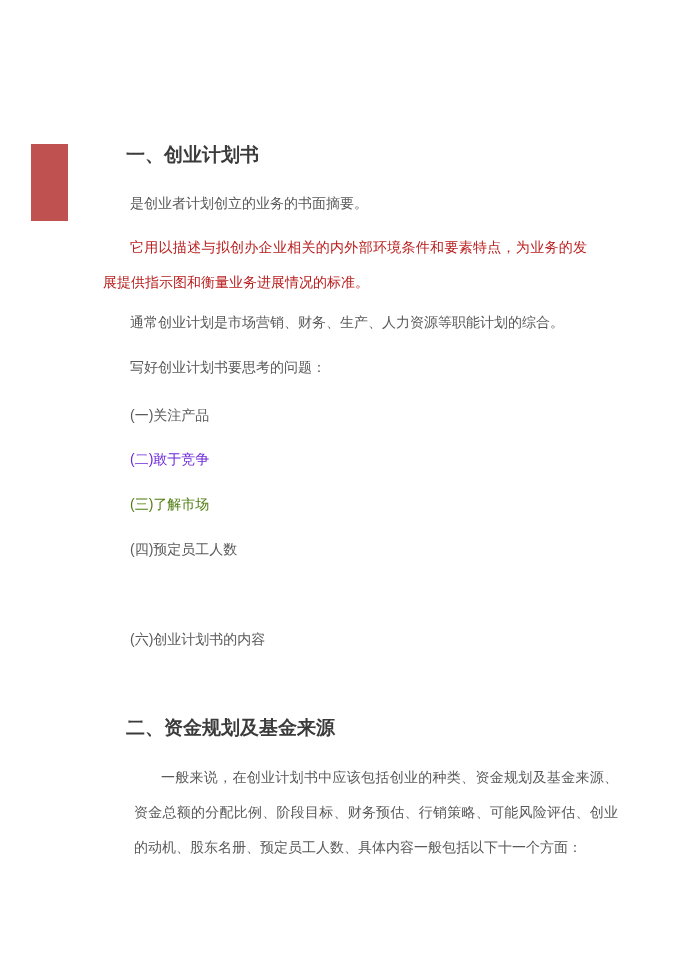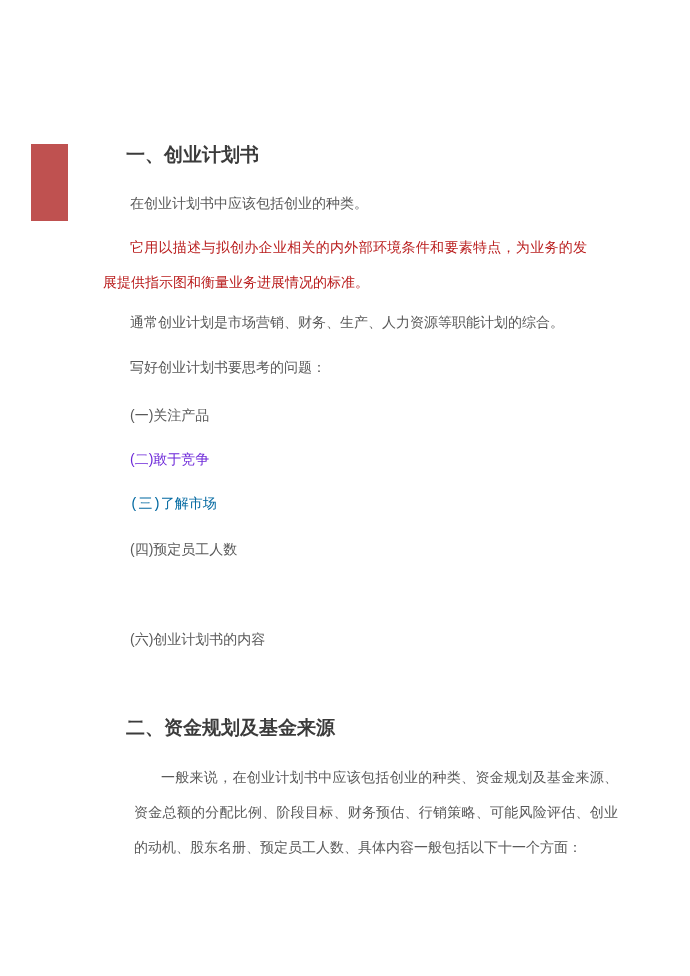--- a/index.html
+++ b/index.html
@@ -63,33 +63,33 @@
 </style>
 </head>
 <body>
 
 <div class="page">
 
   <div class="accent-bar" style="background: rgb(191, 81, 80);"></div>
 
   <h1 class="heading h1" style="color: rgb(59, 59, 59);">一、创业计划书</h1>
 
-  <p class="para indent p1" style="color: rgb(89, 89, 89);">在创业计划书中应该包括创业的种类。</p>
+  <p class="para indent p1" style="color: rgb(89, 89, 89);">是创业者计划创立的业务的书面摘要。</p>
 
   <p class="para indent p2" style="color: #b91c1c;">它用以描述与拟创办企业相关的内外部环境条件和要素特点，为业务的发展提供指示图和衡量业务进展情况的标准。</p>
 
   <p class="para indent p3" style="color: rgb(89, 89, 89);">通常创业计划是市场营销、财务、生产、人力资源等职能计划的综合。</p>
 
   <p class="para indent li1" style="color: rgb(89, 89, 89);">(一)关注产品</p>
 
   <p class="para indent p4" style="color: rgb(89, 89, 89);">写好创业计划书要思考的问题：</p>
 
   <p class="para indent li2" style="color: #6d28d9;">(二)敢于竞争</p>
 
-  <p class="para indent li3" style="color: #0369a1; font-family: Liberation Mono, monospace;">(三)了解市场</p>
+  <p class="para indent li3" style="color: #4d7c0f;">(三)了解市场</p>
 
   <p class="para indent li4" style="color: rgb(89, 89, 89);">(四)预定员工人数</p>
 
 
   <p class="para indent li6" style="color: rgb(89, 89, 89);">(六)创业计划书的内容</p>
 
   <h1 class="heading h2" style="color: rgb(59, 59, 59);">二、资金规划及基金来源</h1>
 
   <p class="para indent p5" style="color: rgb(89, 89, 89); margin-left: 31px;">一般来说，在创业计划书中应该包括创业的种类、资金规划及基金来源、资金总额的分配比例、阶段目标、财务预估、行销策略、可能风险评估、创业的动机、股东名册、预定员工人数、具体内容一般包括以下十一个方面：</p>
 

